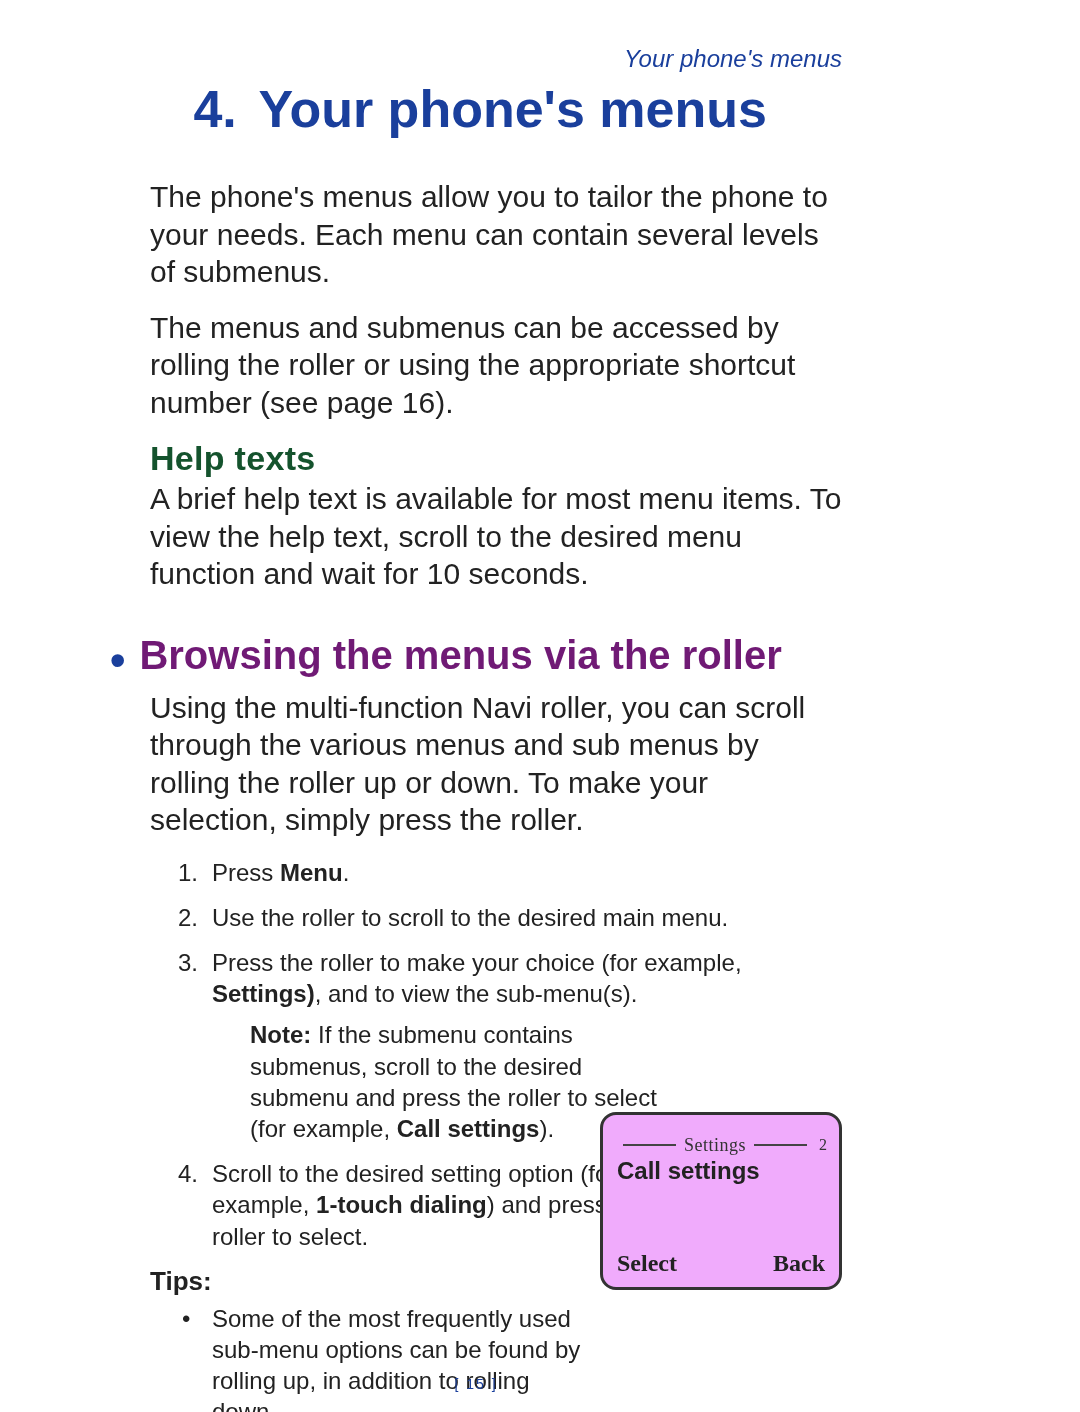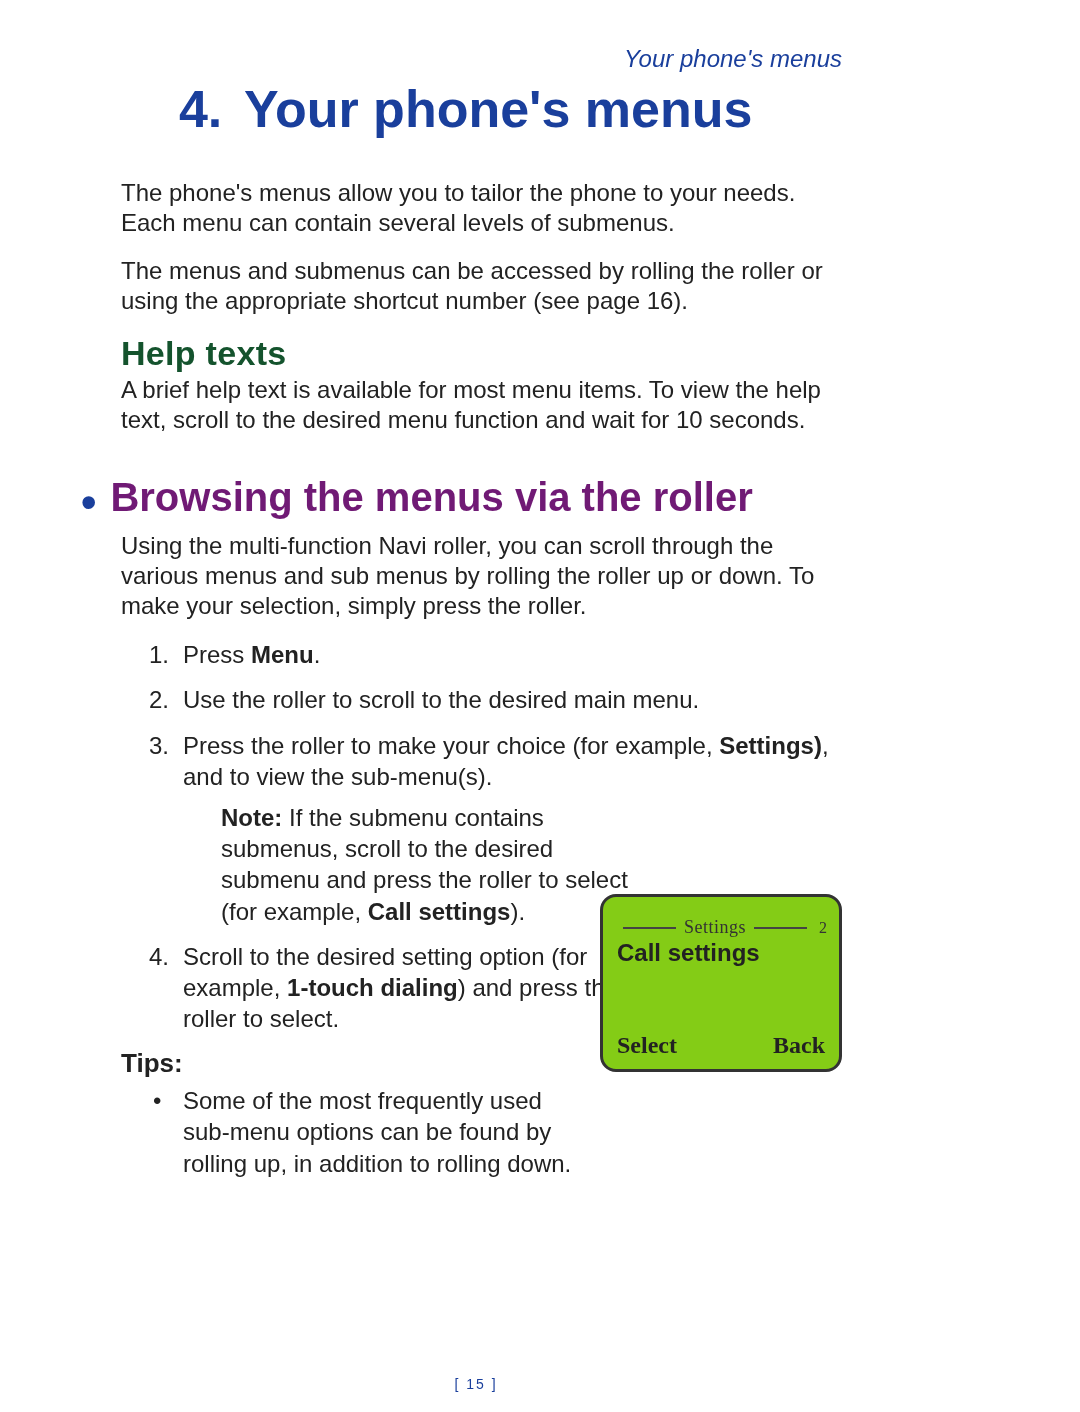--- a/index.html
+++ b/index.html
@@ -6,21 +6,21 @@
     margin: 0;
     padding: 0;
     background: #fff;
     font-family: "Segoe UI", "Helvetica Neue", Arial, sans-serif;
     color: #222;
   }
   .page {
     width: 952px;
     height: 1412px;
     box-sizing: border-box;
-    padding: 45px 110px 30px 81px;
+    padding: 45px 110px 30px 110px;
     position: relative;
   }
   .running-head {
     text-align: right;
     font-style: italic;
     color: #1a3f9c;
     font-size: 24px;
     margin-bottom: 8px;
   }
   .chapter-title {
@@ -33,21 +33,21 @@
   }
   .chapter-title .num {
     display: inline-block;
     min-width: 60px;
   }
   .body-col {
     margin-left: 40px;
     margin-right: 0;
   }
   p.body {
-    font-size: 24px;
+    font-size: 30px;
     line-height: 1.25;
     margin: 0 0 18px 0;
     color: #222;
   }
   .sub-head {
     font-size: 34px;
     font-weight: 700;
     margin: 18px 0 2px 0;
     color: #14532d;
     letter-spacing: 0.3px;
@@ -99,21 +99,21 @@
     position: relative;
     top: -160px;
   }
   .phone-screen {
     width: 242px;
     height: 178px;
     border: 3px solid #333;
     border-radius: 16px;
     box-sizing: border-box;
     position: relative;
-    background: #84cc16;
+    background: #f0abfc;
     filter: blur(0.3px);
   }
   .ps-topline {
     position: absolute;
     top: 20px;
     left: 12px; right: 12px;
     display: flex;
     align-items: center;
     font-family: Georgia, serif;
     font-size: 18px;

